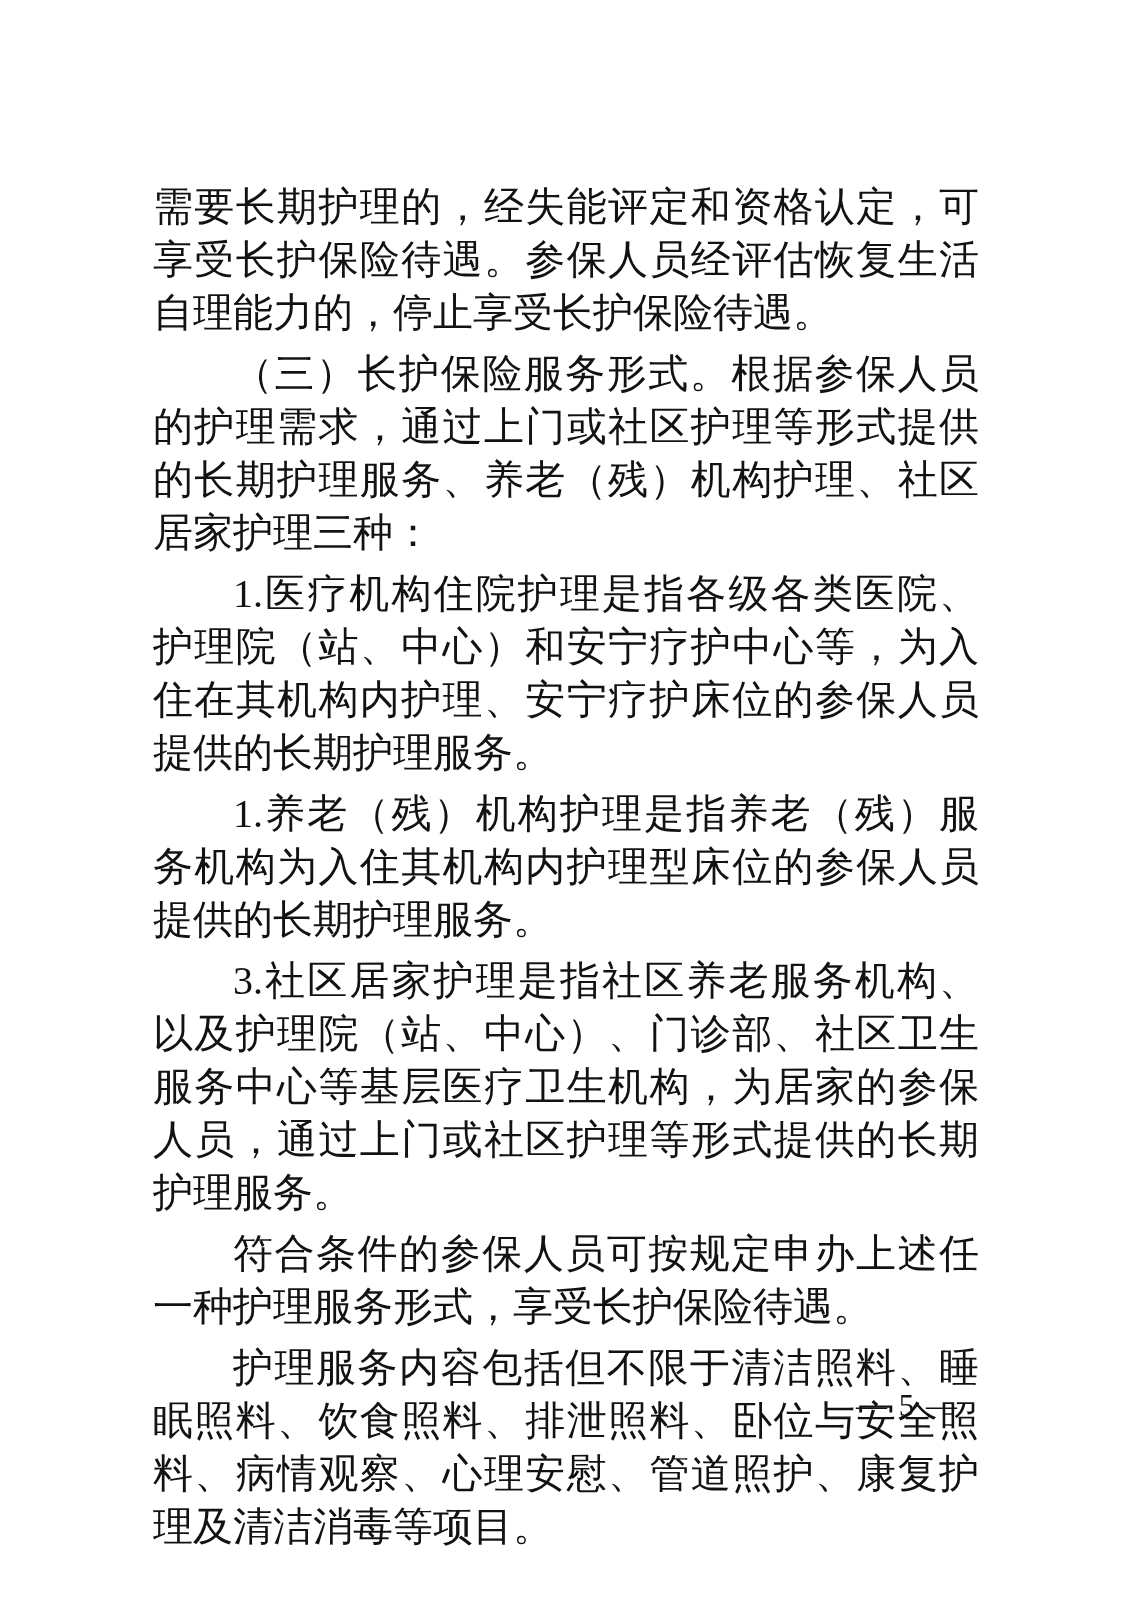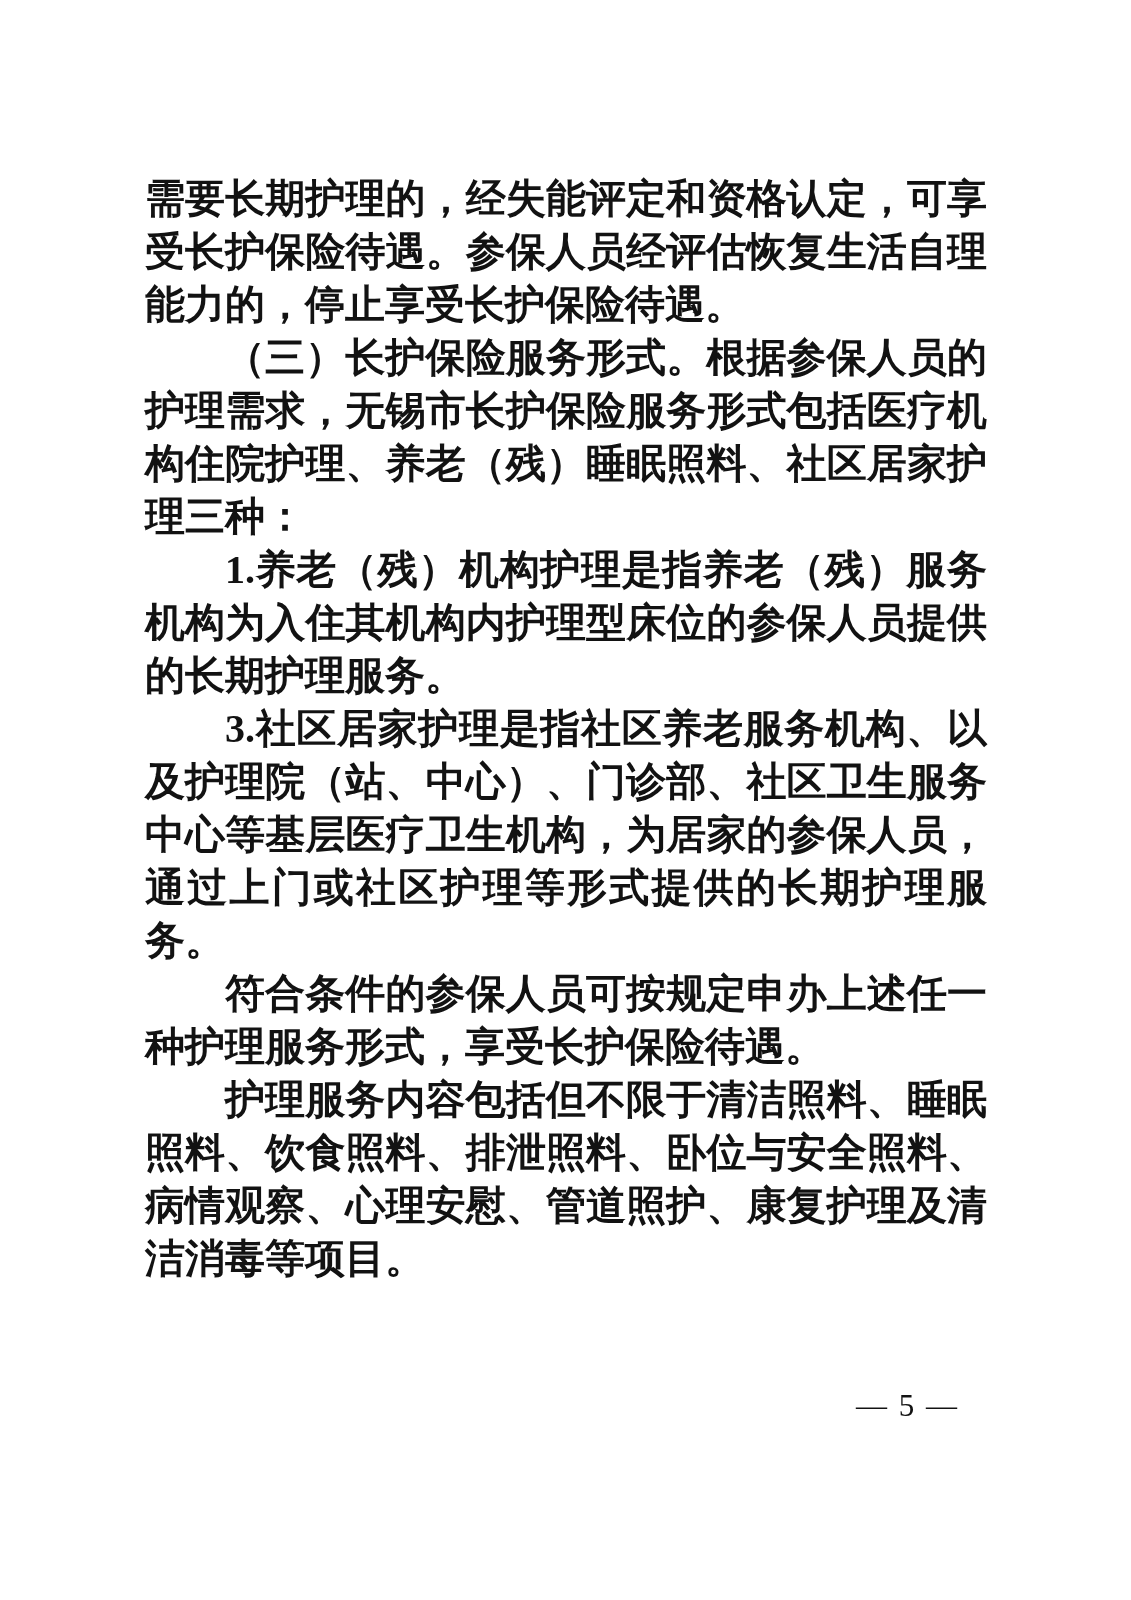--- a/index.html
+++ b/index.html
@@ -20,23 +20,22 @@
     left: 145px;
     top: 172px;
     width: 842px;
     font-size: 40px;
     line-height: 53px;
     color: #121212;
     text-align: justify;
     letter-spacing: 0px;
   }
   .text-block p {
-    margin: 0;
+    margin: 8px;
     padding: 0;
-    font-weight: bold;
   }
   .text-block p.indent {
     text-indent: 2em;
   }
   .page-number {
     position: absolute;
     top: 1388px;
     right: 172px;
     font-size: 31px;
     line-height: 36px;
@@ -44,20 +43,21 @@
     letter-spacing: 2px;
     white-space: nowrap;
   }
 </style>
 </head>
 <body>
 
 <div class="page">
   <div class="text-block" id="document-body">
       <p class="">需要长期护理的，经失能评定和资格认定，可享受长护保险待遇。参保人员经评估恢复生活自理能力的，停止享受长护保险待遇。</p>
-      <p class="indent">（三）长护保险服务形式。根据参保人员的护理需求，无锡市长护保险服务形式包括医疗机构住院护理、养老（残）睡眠照料、社区居家护理三种：</p>
+      <p class="indent">（三）长护保险服务形式。根据参保人员的护理需求，通过上门或社区护理等形式提供的长期护理服务、养老（残）机构护理、社区居家护理三种：</p>
+      <p class="indent">1.医疗机构住院护理是指各级各类医院、护理院（站、中心）和安宁疗护中心等，为入住在其机构内护理、安宁疗护床位的参保人员提供的长期护理服务。</p>
       <p class="indent">1.养老（残）机构护理是指养老（残）服务机构为入住其机构内护理型床位的参保人员提供的长期护理服务。</p>
       <p class="indent">3.社区居家护理是指社区养老服务机构、以及护理院（站、中心）、门诊部、社区卫生服务中心等基层医疗卫生机构，为居家的参保人员，通过上门或社区护理等形式提供的长期护理服务。</p>
       <p class="indent">符合条件的参保人员可按规定申办上述任一种护理服务形式，享受长护保险待遇。</p>
       <p class="indent">护理服务内容包括但不限于清洁照料、睡眠照料、饮食照料、排泄照料、卧位与安全照料、病情观察、心理安慰、管道照护、康复护理及清洁消毒等项目。</p>
     </div>
   <div class="page-number">— 5 —</div>
 </div>
 
 </body></html>

